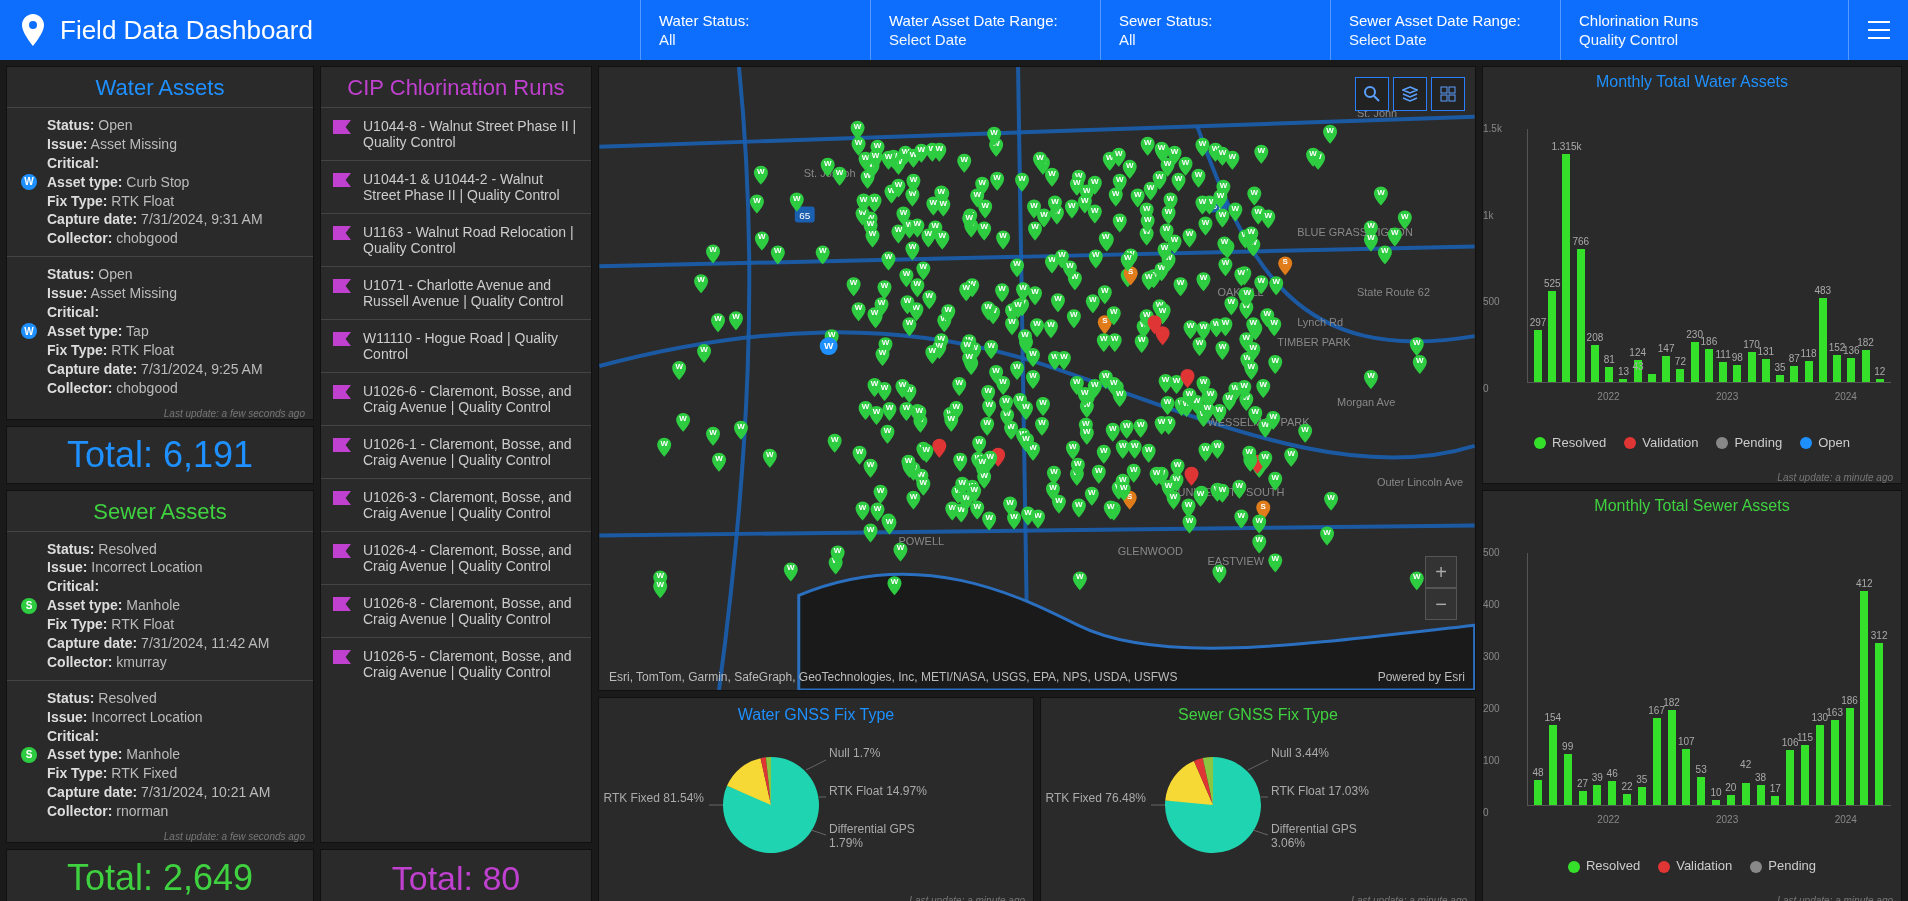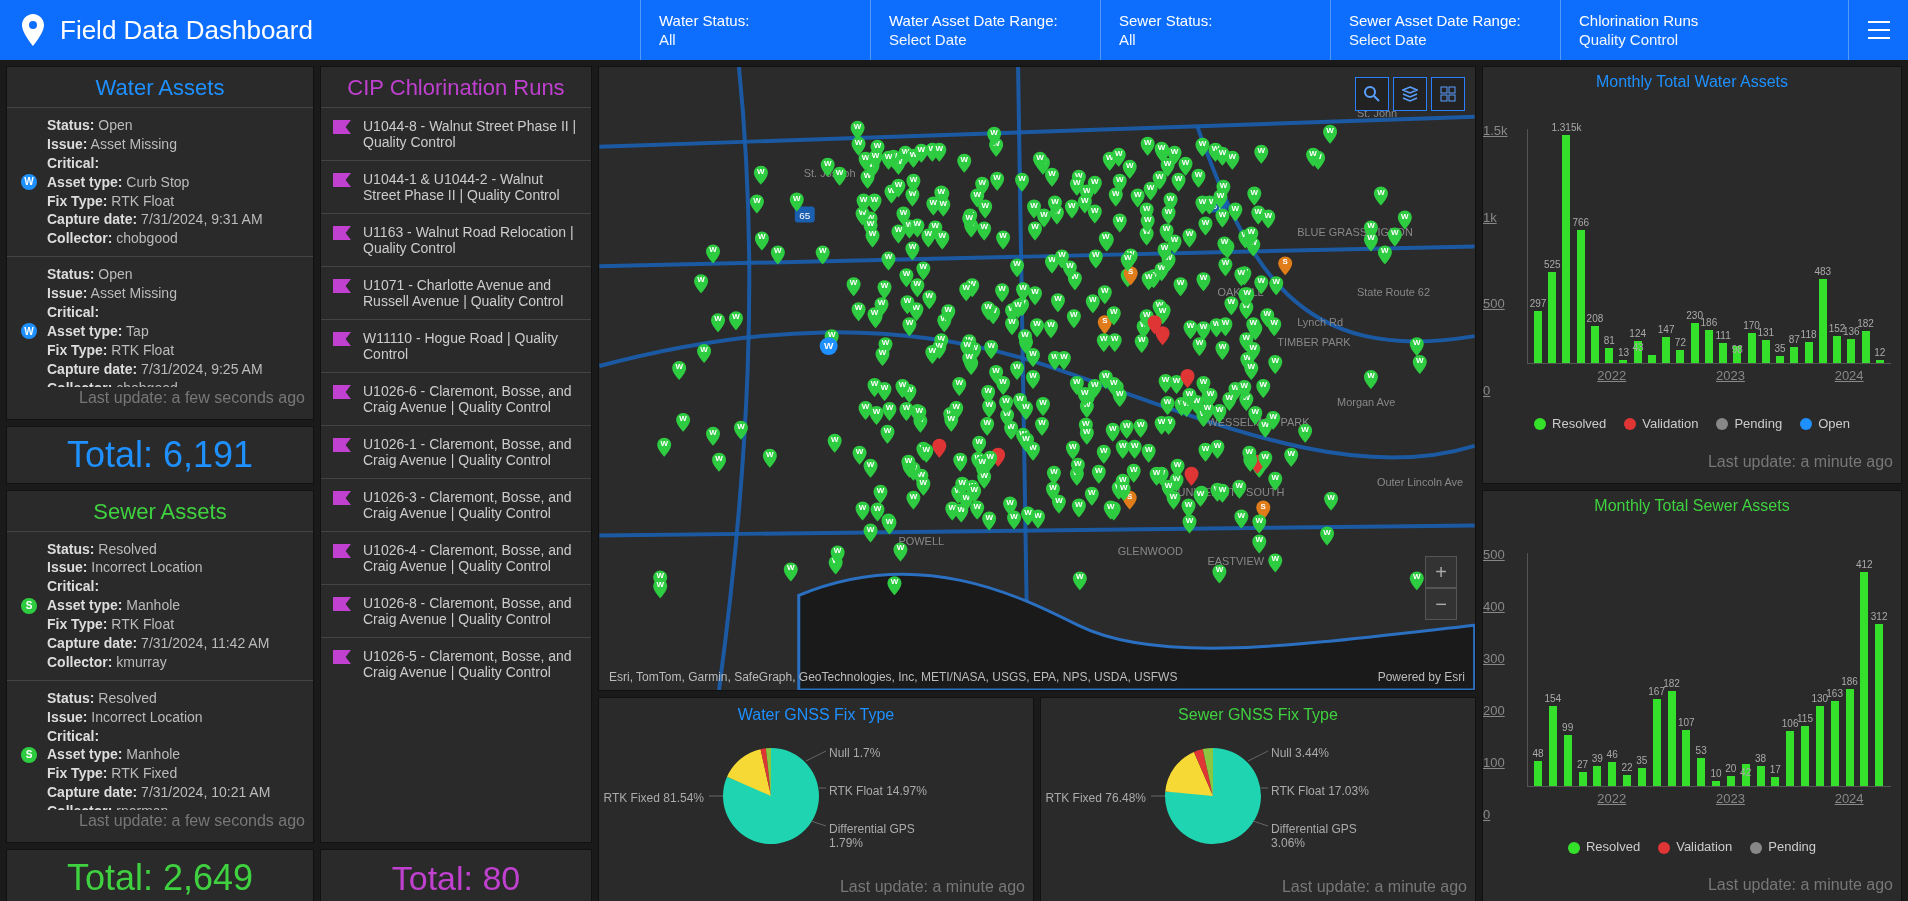--- a/index.html
+++ b/index.html
@@ -85,21 +85,21 @@
   position: absolute;
   left: 14px;
   top: 50%;
   transform: translateY(-50%);
   width: 16px; height:16px;
   border-radius:50%;
   display:flex;align-items:center;justify-content:center;
   font-size:10px;font-weight:bold;color:#fff;
 }
 .asset-item b { color: #ddd; font-weight:600;}
-.last-update { color:#777; font-size:16px; text-align:right; padding: 2px 8px 12px;}
+.last-update { font-style: italic; color:#777; font-size:10px; text-align:right; padding: 2px 8px 0;}
 .cip-list { overflow-y:auto; flex:1;}
 .cip-item {
   border-top:1px solid #444;
   padding:10px 10px 10px 42px;
   position:relative;
   font-size:14px;
   color:#ccc;
   cursor:pointer;
 }
 .cip-flag {
@@ -122,21 +122,21 @@
 .pie-panel { flex:1; background:#2a2a2a; border:1px solid #111; display:flex;flex-direction:column; position:relative;}
 .pie-title{ text-align:center; font-size:16px; padding:8px 0 2px;}
 .pie-body{ flex:1; display:flex; align-items:center; justify-content:center; position:relative;}
 .pie-legend-item{ position:absolute; font-size:12px; color:#aaa; white-space:nowrap;}
 .right-col { display:flex; flex-direction:column; gap:6px;}
 .bar-panel { flex:1; background:#2a2a2a; border:1px solid #111; display:flex; flex-direction:column; position:relative;gap:18px;}
 .bar-title { text-align:center; font-size:16px; padding:6px 0 2px;}
 .bar-chart { flex:1; position:relative; padding: 6px 10px 0 44px;}
 .bar-legend { display:flex; gap:18px; justify-content:center; padding:4px 0 2px; font-size:13px;}
 .leg-dot{width:12px;height:12px;border-radius:50%;display:inline-block;margin-right:6px;vertical-align:middle;}
-.axis-label{ position:absolute; font-size:13px; color:#888;text-decoration:underline;}
+.axis-label{ position:absolute; font-size:10px; color:#888;}
 .bars-container{ position:absolute; left:44px; right:10px; top:18px; bottom:30px; border-left:1px solid #555; border-bottom:1px solid #555;}
 .bar{ position:absolute; bottom:0; background:#35e02a; width:8px;}
 .bar-lbl{ position:absolute; font-size:10px; color:#aaa; transform:translateX(-50%); white-space:nowrap;}
 ::-webkit-scrollbar{width:10px;}
 ::-webkit-scrollbar-track{background:#222;}
 ::-webkit-scrollbar-thumb{background:#555;}
 </style>
 </head>
 <body>
 
@@ -2082,21 +2082,21 @@
             <div class="bar-lbl" style="left:138.16px;bottom:27.48px;">147</div>
             <div class="bar" style="left:148.4px;height:12.48px;"></div>
             <div class="bar-lbl" style="left:152.4px;bottom:14.48px;">72</div>
             <div class="bar" style="left:162.64000000000001px;height:39.86666666666666px;"></div>
             <div class="bar-lbl" style="left:166.64000000000001px;bottom:41.86666666666666px;">230</div>
             <div class="bar" style="left:176.88px;height:32.24px;"></div>
             <div class="bar-lbl" style="left:180.88px;bottom:34.24px;">186</div>
             <div class="bar" style="left:191.12px;height:19.24px;"></div>
             <div class="bar-lbl" style="left:195.12px;bottom:21.24px;">111</div>
             <div class="bar" style="left:205.36px;height:16.986666666666665px;"></div>
-            <div class="bar-lbl" style="left:209.36px;bottom:8px;text-align:center;">98</div>
+            <div class="bar-lbl" style="left:209.36px;bottom:19px;text-align:center;">98</div>
             <div class="bar" style="left:219.6px;height:29.466666666666665px;"></div>
             <div class="bar-lbl" style="left:223.6px;bottom:31.466666666666665px;">170</div>
             <div class="bar" style="left:233.84px;height:22.706666666666667px;"></div>
             <div class="bar-lbl" style="left:237.84px;bottom:24.706666666666667px;">131</div>
             <div class="bar" style="left:248.08px;height:6.066666666666667px;"></div>
             <div class="bar-lbl" style="left:252.08px;bottom:8.066666666666666px;">35</div>
             <div class="bar" style="left:262.32px;height:15.08px;"></div>
             <div class="bar-lbl" style="left:266.32px;bottom:17.08px;">87</div>
             <div class="bar" style="left:276.56px;height:20.453333333333333px;"></div>
             <div class="bar-lbl" style="left:280.56px;bottom:22.453333333333333px;">118</div>
@@ -2155,21 +2155,21 @@
             <div class="bar-lbl" style="left:143.5px;bottom:96.64px;">182</div>
             <div class="bar" style="left:154.33333333333334px;height:55.64px;"></div>
             <div class="bar-lbl" style="left:158.33333333333334px;bottom:57.64px;">107</div>
             <div class="bar" style="left:169.16666666666669px;height:27.56px;"></div>
             <div class="bar-lbl" style="left:173.16666666666669px;bottom:29.56px;">53</div>
             <div class="bar" style="left:184px;height:5.2px;"></div>
             <div class="bar-lbl" style="left:188px;bottom:7.2px;">10</div>
             <div class="bar" style="left:198.83333333333334px;height:10.4px;"></div>
             <div class="bar-lbl" style="left:202.83333333333334px;bottom:12.4px;">20</div>
             <div class="bar" style="left:213.66666666666669px;height:21.84px;"></div>
-            <div class="bar-lbl" style="left:217.66666666666669px;bottom:8px;">42</div>
+            <div class="bar-lbl" style="left:217.66666666666669px;bottom:35px;">42</div>
             <div class="bar" style="left:228.5px;height:19.759999999999998px;"></div>
             <div class="bar-lbl" style="left:232.5px;bottom:21.759999999999998px;">38</div>
             <div class="bar" style="left:243.33333333333334px;height:8.84px;"></div>
             <div class="bar-lbl" style="left:247.33333333333334px;bottom:10.84px;">17</div>
             <div class="bar" style="left:258.1666666666667px;height:55.12px;"></div>
             <div class="bar-lbl" style="left:262.1666666666667px;bottom:57.12px;">106</div>
             <div class="bar" style="left:273px;height:59.800000000000004px;"></div>
             <div class="bar-lbl" style="left:277px;bottom:61.800000000000004px;">115</div>
             <div class="bar" style="left:287.83333333333337px;height:79.56px;"></div>
             <div class="bar-lbl" style="left:291.83333333333337px;bottom:81.56px;">130</div>

